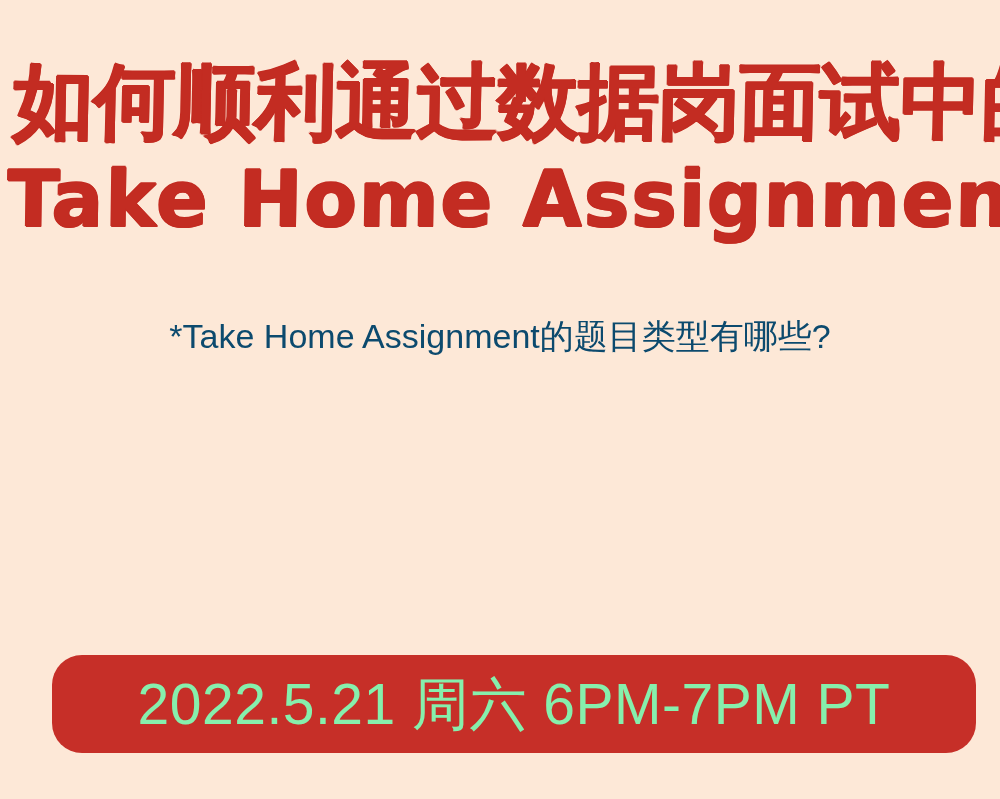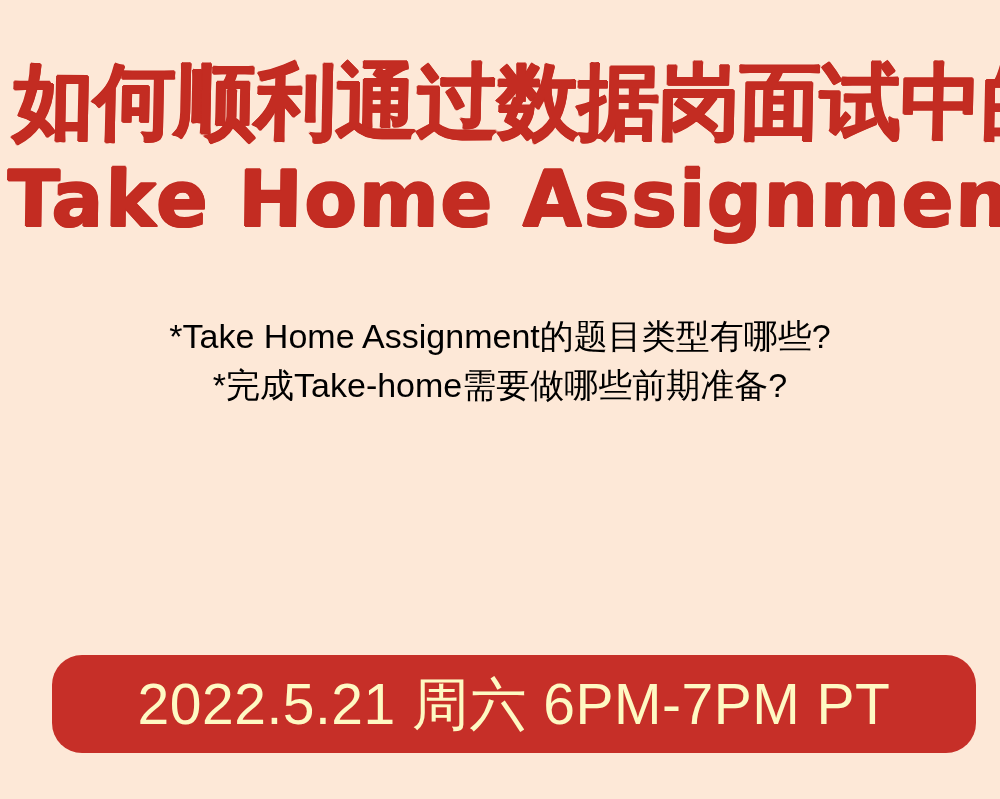--- a/index.html
+++ b/index.html
@@ -73,21 +73,21 @@
   
   .questions {
     position: absolute;
     left: 0;
     top: 312px;
     width: 1000px;
     text-align: center;
   }
   .question-line {
     display: block;
-    color: #000000;
+    color: #0c4a6e;
     font-size: 34px;
     line-height: 49px;
     font-weight: 400;
     white-space: nowrap;
     font-family: "Liberation Sans", "DejaVu Sans", sans-serif;
   }
 
   
   .date-banner {
     position: absolute;
@@ -96,41 +96,40 @@
     width: 924px;
     height: 98px;
     background: #C62F28;
     border-radius: 30px;
     display: flex;
     align-items: center;
     justify-content: center;
     box-sizing: border-box;
   }
   .date-text {
-    color: #fef9c3;
+    color: #86efac;
     font-size: 57px;
     font-weight: 400;
     letter-spacing: 0.5px;
     white-space: nowrap;
     line-height: 1;
     font-family: "Liberation Sans", "DejaVu Sans", sans-serif;
   }
 </style>
 </head>
 <body>
 
 <div id="poster">
 
   <div class="title-block">
     <div class="title-line title-line-1">如何顺利通过数据岗面试中的</div>
     <div class="title-line title-line-2">Take Home Assignment测试</div>
   </div>
 
   <div class="questions">
     <span class="question-line">*Take Home Assignment的题目类型有哪些?</span>
-    <span class="question-line">*完成Take-home需要做哪些前期准备?</span>
   </div>
 
   <div class="date-banner">
     <span class="date-text">2022.5.21 周六 6PM-7PM PT</span>
   </div>
 
 </div>
 
 </body></html>

